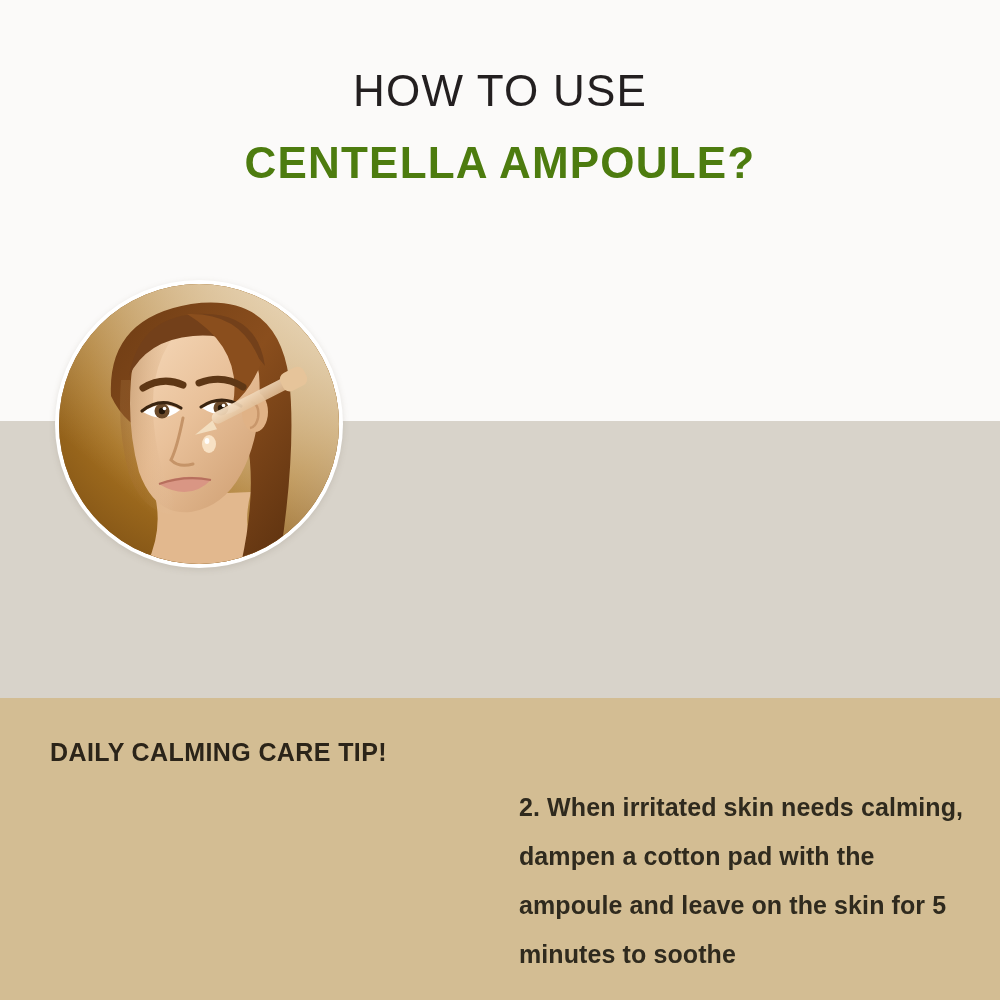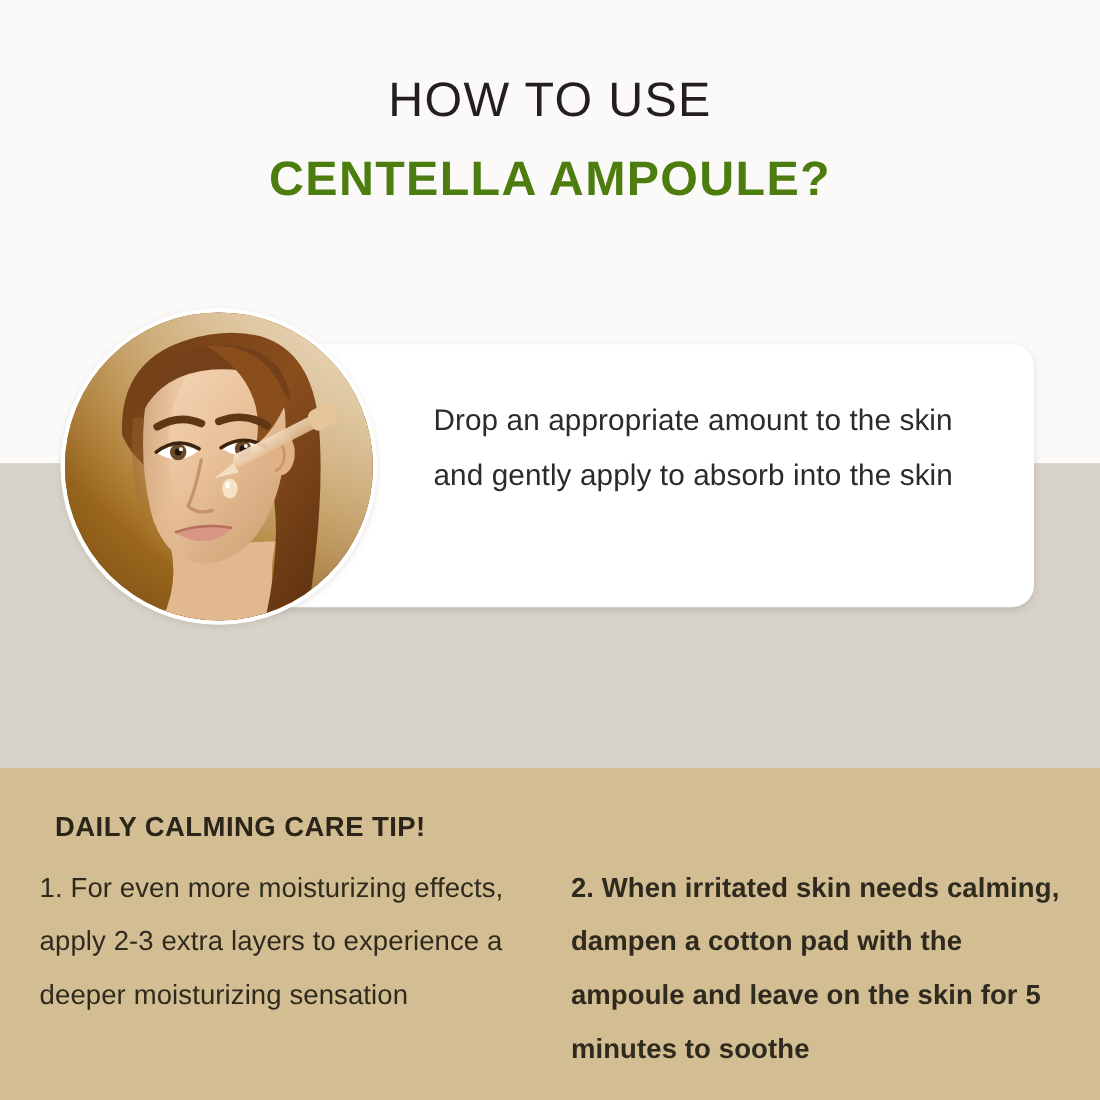--- a/index.html
+++ b/index.html
@@ -150,23 +150,20 @@
 <div id="page">
 
   <div class="band-gray"></div>
   <div class="band-tan"></div>
 
   <div class="heading-block">
     <div class="heading-line1">HOW TO USE</div>
     <div class="heading-line2">CENTELLA AMPOULE?</div>
   </div>
 
-  <div class="info-card">
-    <div class="info-card-text">Drop an appropriate amount to the skin and gently apply to absorb into the skin</div>
-  </div>
 
   <div class="photo-circle">
     <div class="photo-inner">
       <svg class="photo-svg" viewBox="0 0 280 280">
         <defs>
           <radialGradient id="bgGrad" cx="58%" cy="30%" r="85%">
             <stop offset="0%" stop-color="#C89A5C"></stop>
             <stop offset="55%" stop-color="#A5701F"></stop>
             <stop offset="100%" stop-color="#7A4D14"></stop>
           </radialGradient>
@@ -238,16 +235,15 @@
         <g transform="rotate(-27 190 120)">
           <rect x="150" y="112" width="102" height="12" rx="6" fill="url(#dropperGrad)"></rect>
           <path d="M150 118 l-22 5 l22 5 z" fill="#F3DFC2" opacity="0.95"></path>
           <rect x="228" y="108" width="26" height="20" rx="7" fill="#E6C49A"></rect>
         </g>
       </svg>
     </div>
   </div>
 
   <div class="tip-title">DAILY CALMING CARE TIP!</div>
-  <div class="tip-col tip-col-left">1. For even more moisturizing effects, apply 2-3 extra layers to experience a deeper moisturizing sensation</div>
   <div class="tip-col tip-col-right">2. When irritated skin needs calming, dampen a cotton pad with the ampoule and leave on the skin for 5 minutes to soothe</div>
 
 </div>
 
 </body></html>

